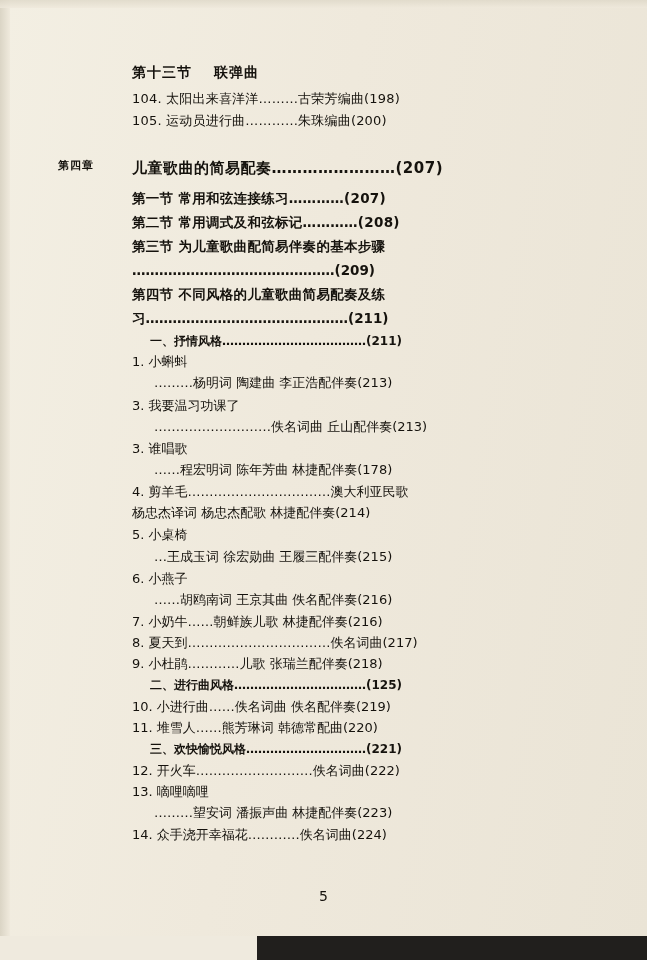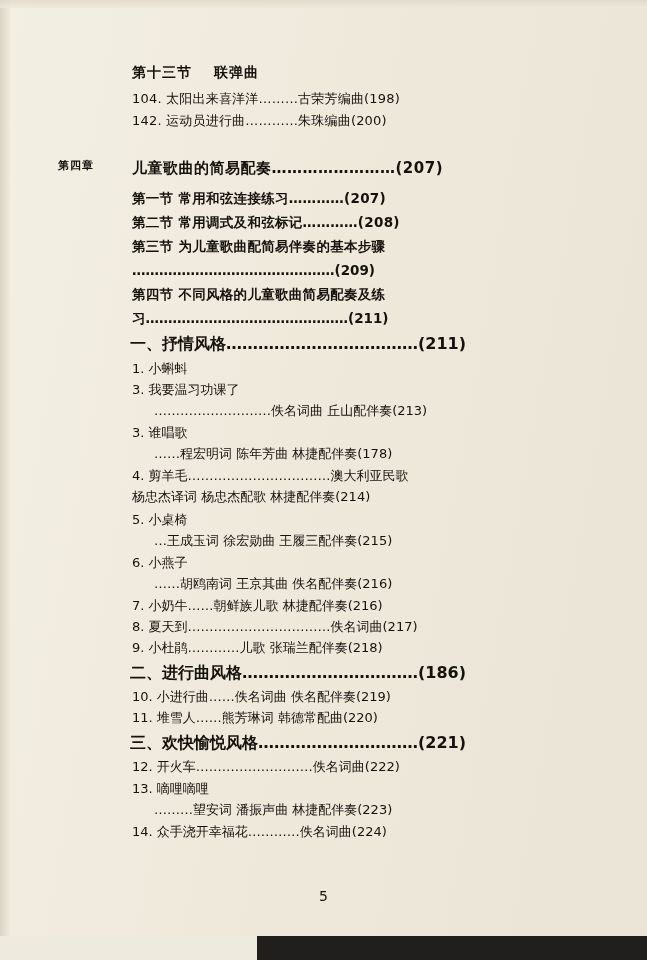--- a/index.html
+++ b/index.html
@@ -114,22 +114,22 @@
     margin-bottom: 3px;
     letter-spacing: .3px;
   }
   .sub-cont {
     margin-left: 74px;
     font-size: 13.5px;
     font-weight: 600;
     margin-bottom: 3px;
   }
   .group {
-    margin-left: 72px;
-    font-size: 16px;
+    margin-left: 92px;
+    font-size: 12px;
     font-weight: 600;
     margin-bottom: 2px;
     margin-top: 2px;
   }
   .song {
     margin-left: 74px;
     font-size: 13px;
     margin-bottom: 1px;
   }
   .song-credit {
@@ -160,58 +160,59 @@
   <div class="page-edge-left"></div>
   <div class="page-edge-top"></div>
 
   <div class="content">
     <div class="toc">
 
       <div class="sec-head">
         <span>第十三节</span><span class="gap"></span><span>联弹曲</span>
       </div>
       <div class="entry">104. 太阳出来喜洋洋………古荣芳编曲(198)</div>
-      <div class="entry">142. 运动员进行曲…………朱珠编曲(200)</div>
+      <div class="entry">105. 运动员进行曲…………朱珠编曲(200)</div>
 
       <div class="chapter">
         <div class="ch-label">第四章</div>
         <div class="ch-title">儿童歌曲的简易配奏……………………(207)</div>
       </div>
 
       <div class="sub">第一节   常用和弦连接练习…………(207)</div>
       <div class="sub">第二节   常用调式及和弦标记…………(208)</div>
       <div class="sub">第三节   为儿童歌曲配简易伴奏的基本步骤</div>
       <div class="sub-cont">………………………………………(209)</div>
       <div class="sub">第四节   不同风格的儿童歌曲简易配奏及练</div>
       <div class="sub-cont">习………………………………………(211)</div>
 
       <div class="group">一、抒情风格………………………………(211)</div>
 
       <div class="song">1. 小蝌蚪</div>
+      <div class="song-credit">………杨明词   陶建曲   李正浩配伴奏(213)</div>
 
       <div class="song">3. 我要温习功课了</div>
       <div class="song-credit">………………………佚名词曲   丘山配伴奏(213)</div>
 
       <div class="song">3. 谁唱歌</div>
       <div class="song-credit">……程宏明词   陈年芳曲   林捷配伴奏(178)</div>
 
       <div class="song">4. 剪羊毛……………………………澳大利亚民歌</div>
       <div class="song-credit2">杨忠杰译词   杨忠杰配歌   林捷配伴奏(214)</div>
 
       <div class="song">5. 小桌椅</div>
       <div class="song-credit">…王成玉词   徐宏勋曲   王履三配伴奏(215)</div>
 
       <div class="song">6. 小燕子</div>
       <div class="song-credit">……胡鸥南词   王京其曲   佚名配伴奏(216)</div>
 
       <div class="song">7. 小奶牛……朝鲜族儿歌   林捷配伴奏(216)</div>
       <div class="song">8. 夏天到……………………………佚名词曲(217)</div>
       <div class="song">9. 小杜鹃…………儿歌   张瑞兰配伴奏(218)</div>
 
-      <div class="group">二、进行曲风格……………………………(186)</div>
+      <div class="group">二、进行曲风格……………………………(125)</div>
       <div class="song">10. 小进行曲……佚名词曲   佚名配伴奏(219)</div>
       <div class="song">11. 堆雪人……熊芳琳词   韩德常配曲(220)</div>
 
       <div class="group">三、欢快愉悦风格…………………………(221)</div>
       <div class="song">12. 开火车………………………佚名词曲(222)</div>
       <div class="song">13. 嘀哩嘀哩</div>
       <div class="song-credit">………望安词   潘振声曲   林捷配伴奏(223)</div>
       <div class="song">14. 众手浇开幸福花…………佚名词曲(224)</div>
 
     </div>

